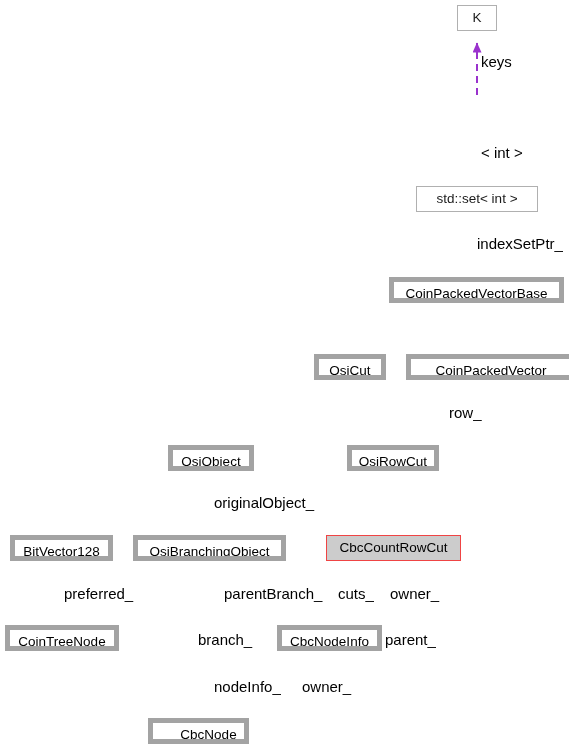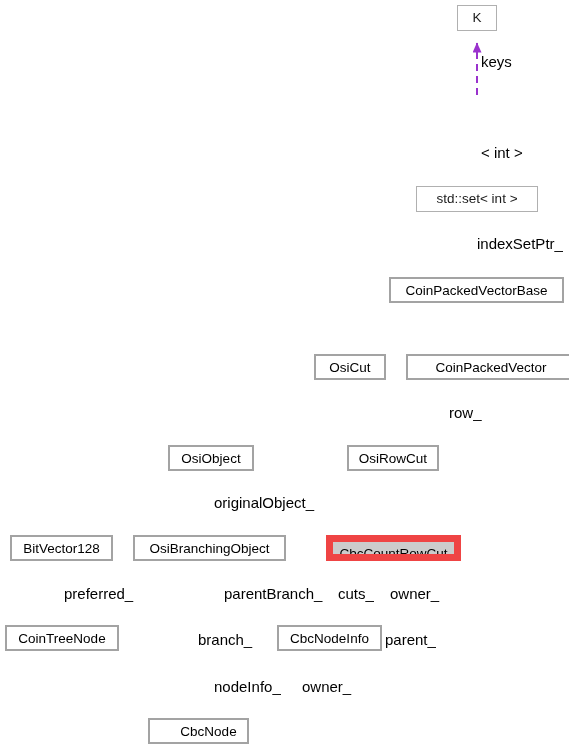--- a/index.html
+++ b/index.html
@@ -27,31 +27,31 @@
   }
   .node {
     position: absolute;
     box-sizing: border-box;
     height: 26px;
     line-height: 24px;
     text-align: center;
     font-size: 13.5px;
     color: #000000;
     background: #ffffff;
-    border: 2px solid #a3a3a3;
+    border: 5px solid #a3a3a3;
     white-space: nowrap;
     overflow: hidden;
   }
   .node.template-node {
     border: 1px solid #b0b0b0;
     color: #1a1a1a;
   }
   .node.highlight-node {
     background: #cccccc;
-    border: 7px solid #ef4444;
+    border: 1px solid #ef4444;
   }
   .edge-label {
     position: absolute;
     font-size: 15px;
     color: #000000;
     white-space: nowrap;
     background: transparent;
   }
 </style>
 </head>

